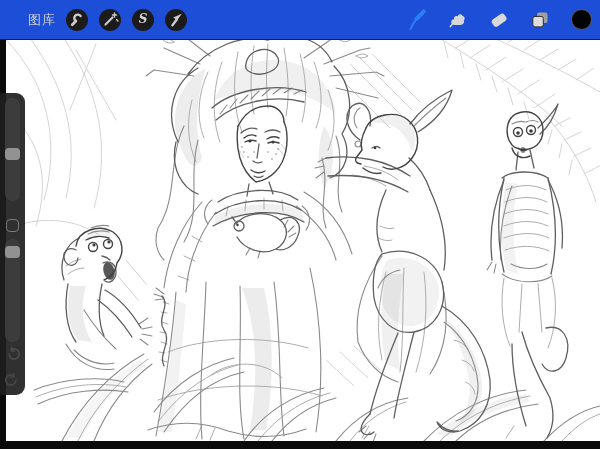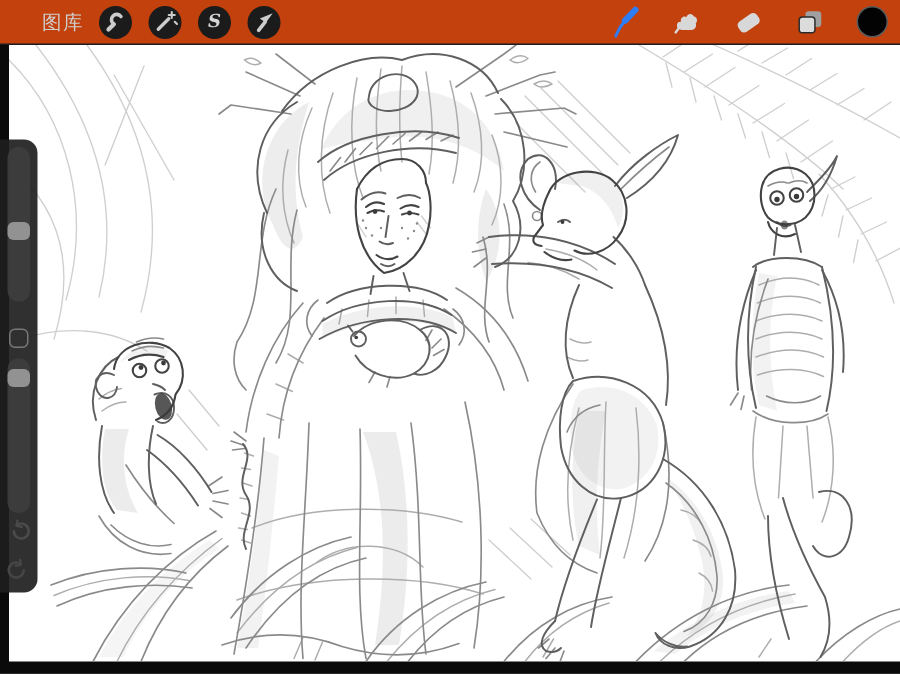--- a/index.html
+++ b/index.html
@@ -1,20 +1,20 @@
 <!DOCTYPE html>
 <html><head>
 <meta charset="utf-8">
 <style>
   * { margin:0; padding:0; box-sizing:border-box; }
   html,body { width:600px; height:449px; background:#000; font-family:"Liberation Sans", sans-serif; }
   .screen { position:relative; width:600px; height:449px; overflow:hidden; background:#0a0a0a; }
 
   
-  .toolbar { position:absolute; top:0; left:0; right:0; height:30px; background:#c2410c;
+  .toolbar { position:absolute; top:0; left:0; right:0; height:40px; background:#1d4ed8;
              display:flex; align-items:center; z-index:5; border-bottom:1px solid #1c1c1c; }
   .gallery-btn { background:none; border:none; color:#cfcfcf; font-size:13px; margin-left:28px;
                  font-family:"Liberation Sans", sans-serif; letter-spacing:1px; cursor:pointer; }
   .left-tools { display:flex; gap:11px; margin-left:10px; align-items:center; }
   .tbtn { width:22px; height:22px; border-radius:50%; background:#1b1b1b; border:none;
           display:flex; align-items:center; justify-content:center; cursor:pointer; padding:0; }
   .s-glyph { font-family:"DejaVu Serif", serif; font-style:italic; font-weight:bold;
              font-size:12px; color:#d4d4d4; line-height:1; transform:translateY(-1px); }
   .right-tools { margin-left:auto; margin-right:7px; display:flex; gap:17px; align-items:center; }
   .rbtn { background:none; border:none; padding:0; cursor:pointer; width:24px; height:24px;

